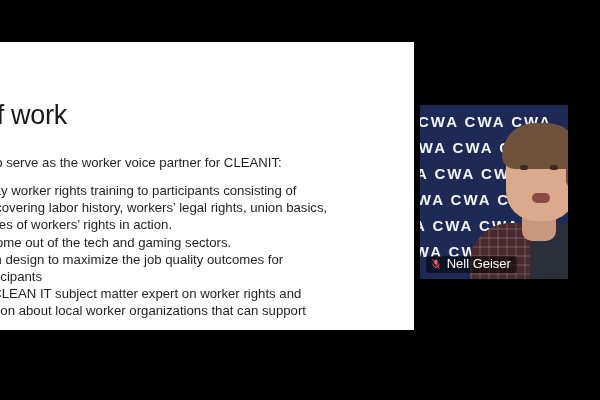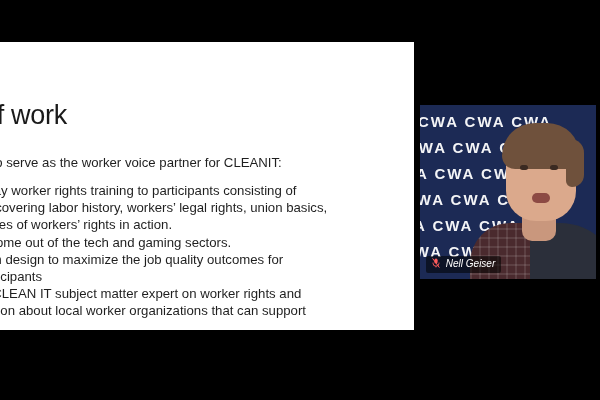--- a/index.html
+++ b/index.html
@@ -77,21 +77,21 @@
   }
   .bul-sub {
     margin-left: 0px !important;
   }
 
   
   #webcam-tile {
     position: absolute;
     left: 420px;
     top: 105px;
-    width: 176px;
+    width: 148px;
     height: 174px;
     background: #16213f;
     overflow: hidden;
   }
   
   #cwa-backdrop {
     position: absolute;
     inset: 0;
     background: #1c2a55;
   }
@@ -201,27 +201,26 @@
 
   
   #name-label {
     position: absolute;
     left: 6px;
     bottom: 6px;
     max-width: 120px;
     padding: 2px 6px;
     background: rgba(0,0,0,0.55);
     color: #ffffff;
-    font-size: 10px;
+    font-size: 13px;
     line-height: 12px;
     border-radius: 2px;
     white-space: nowrap;
     overflow: hidden;
     text-overflow: ellipsis;
-    font-style: italic;
   }
   #mic-muted-icon {
     display: inline-block;
     margin-right: 3px;
     vertical-align: -1px;
   }
 </style>
 </head>
 <body>
 

